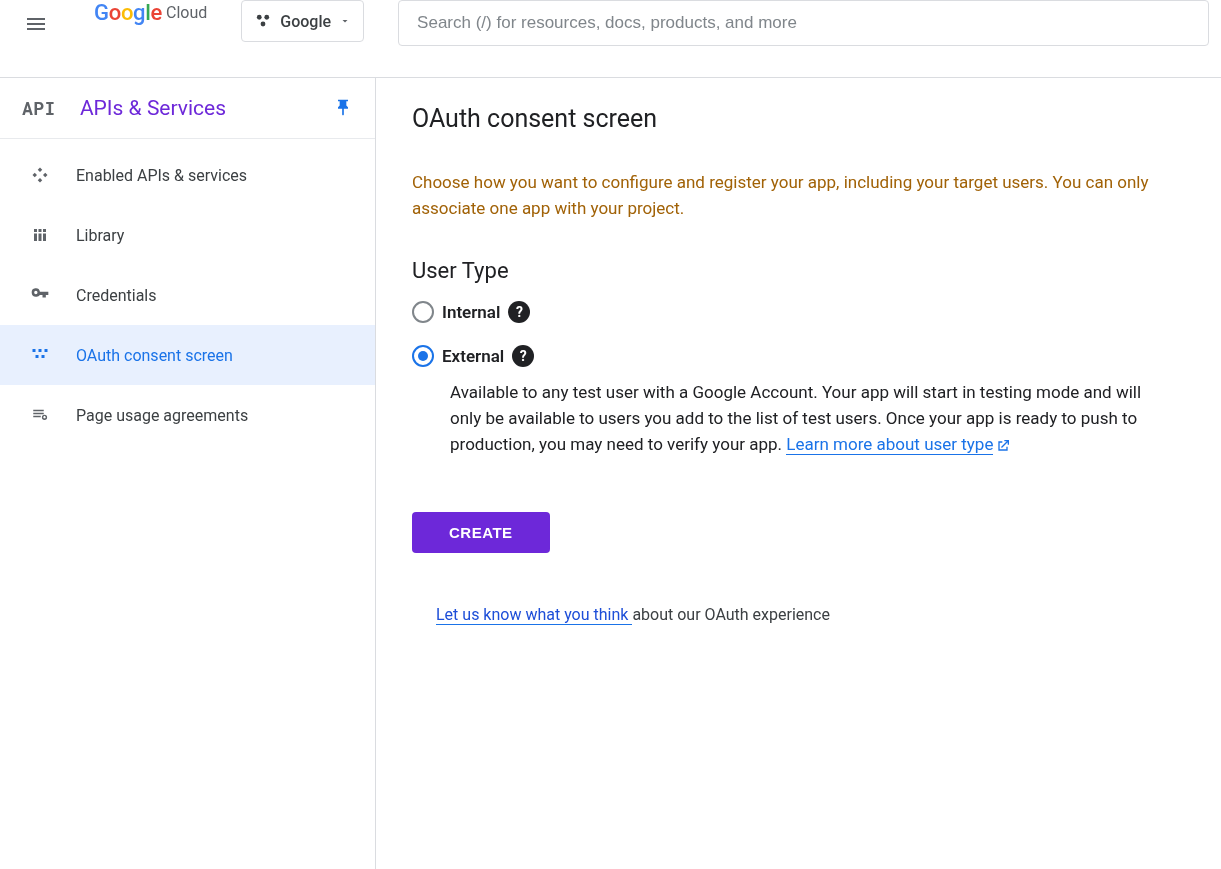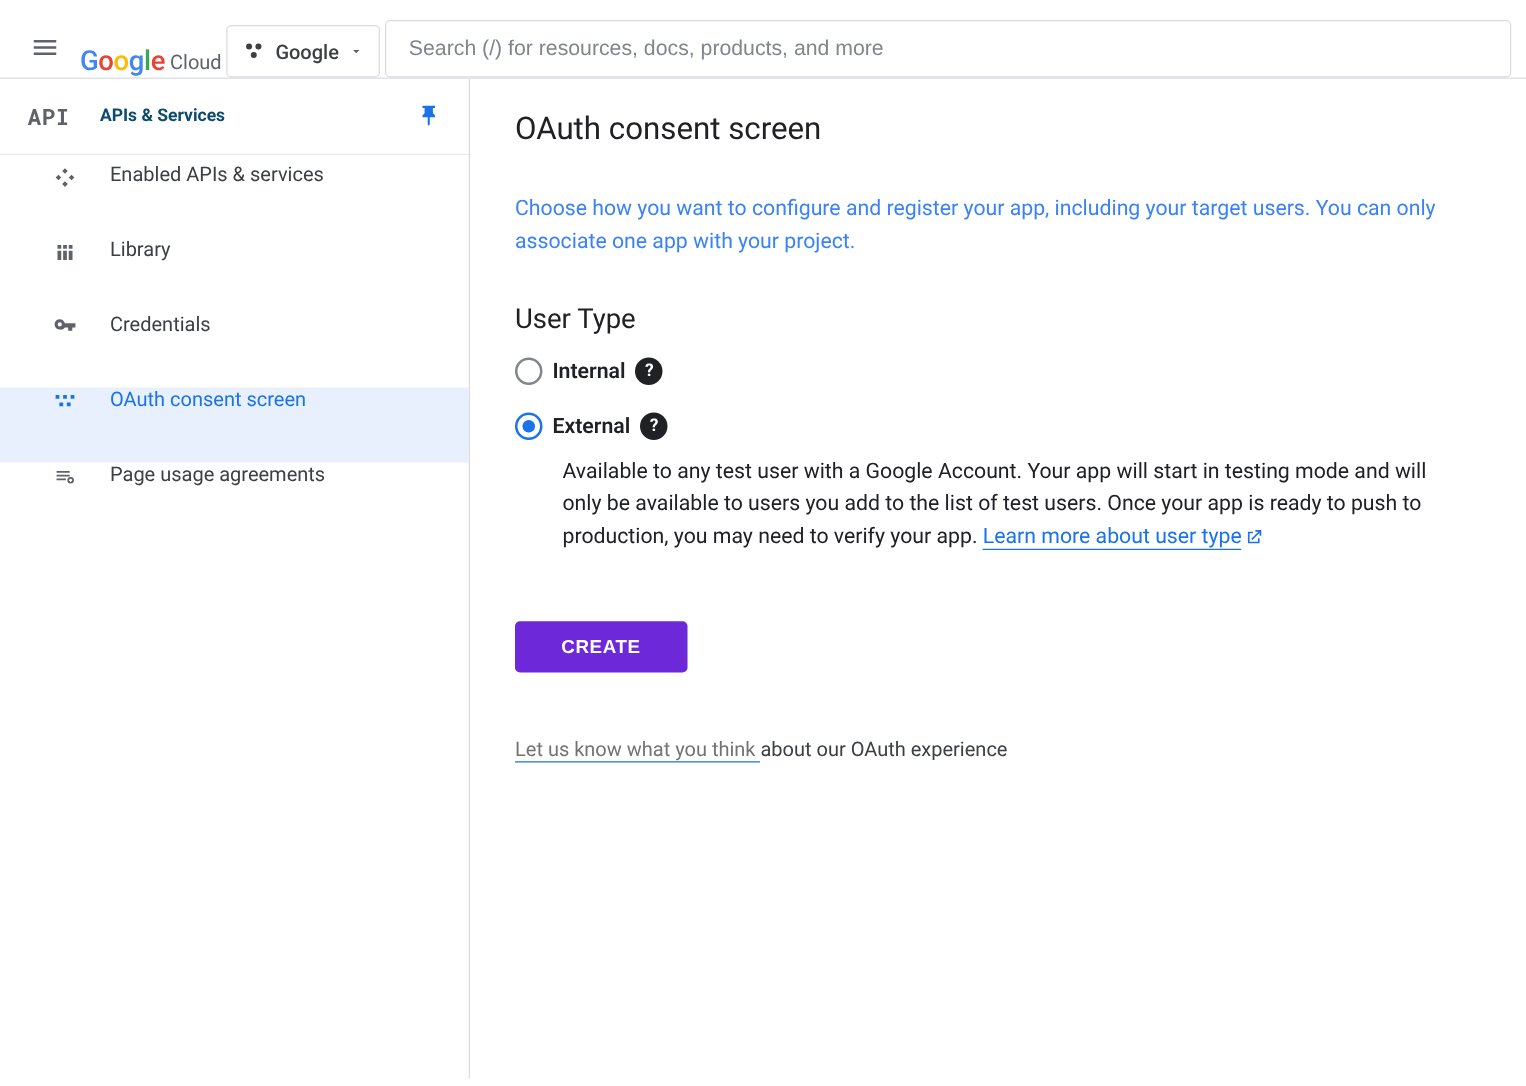--- a/index.html
+++ b/index.html
@@ -1,19 +1,19 @@
 <!DOCTYPE html>
 <html><head>
   <meta charset="utf-8">
   <style>
     * { margin: 0; padding: 0; box-sizing: border-box; }
     body { font-family: 'Google Sans', Roboto, Arial, sans-serif; color: #202124; background: #fff; }
 
     
-    .header { display: flex; align-items: flex-end; height: 63px; border-bottom: 1px solid #dadce0; padding: 0 12px; gap: 4px; }
+    .header { display: flex; align-items: flex-start; height: 78px; border-bottom: 1px solid #dadce0; padding: 0 12px; gap: 34px; }
     .hamburger { width: 48px; height: 48px; display: flex; align-items: center; justify-content: center; border-radius: 50%; cursor: pointer; color: #5f6368; }
     .logo { display: flex; align-items: center; }
     .logo-text { font-size: 16px; font-weight: 400; color: #5f6368; margin-left: 4px; }
     .logo-google .g1 { color: #4285F4; }
     .logo-google .g2 { color: #EA4335; }
     .logo-google .g3 { color: #FBBC05; }
     .logo-google .g4 { color: #4285F4; }
     .logo-google .g5 { color: #34A853; }
     .logo-google .g6 { color: #EA4335; }
     .logo-google { font-size: 22px; font-weight: 500; letter-spacing: -0.3px; }
@@ -24,52 +24,52 @@
 
     .search-bar { flex: 1; display: flex; align-items: center; border: 1px solid #dadce0; border-radius: 4px; height: 46px; padding: 0 18px; }
     .search-input { border: none; outline: none; font-size: 17px; flex: 1; color: #3c4043; background: transparent; }
     .search-input::placeholder { color: #80868b; }
 
     
     .body-row { display: flex; }
     .sidebar { width: 376px; border-right: 1px solid #dadce0; min-height: 800px; }
     .sidebar-header { display: flex; align-items: center; padding: 18px 22px; border-bottom: 1px solid #e8eaed; }
     .api-badge { font-family: 'Roboto Mono', monospace; font-weight: 700; color: #5f6368; font-size: 18px; letter-spacing: 0.5px; margin-right: 24px; }
-    .section-title { font-size: 14px; font-weight: 700; color: #0c4a6e; flex: 1; }
+    .section-title { font-size: 21px; font-weight: 400; color: #6d28d9; flex: 1; }
     .pin-icon { color: #1a73e8; }
 
     .nav-list { padding-top: 6px; }
-    .nav-item { display: flex; height: 60px; padding: 0 40px; cursor: pointer; color: #3c4043; gap: 24px; }
+    .nav-item { display: flex; align-items: center; height: 60px; padding: 0 28px; cursor: pointer; color: #3c4043; gap: 24px; }
     .nav-item.active { background: #e8f0fe; color: #1a73e8; }
     .nav-icon { width: 24px; height: 24px; display: flex; align-items: center; justify-content: center; color: #5f6368; }
     .nav-item.active .nav-icon { color: #1a73e8; }
     .nav-label { font-size: 16px; }
 
     
     .main { flex: 1; padding: 26px 36px; max-width: 810px; }
     .page-title { font-size: 25px; font-weight: 400; color: #202124; margin-bottom: 36px; }
-    .intro-text { font-size: 17px; line-height: 1.55; color: #3b82f6; margin-bottom: 36px; }
+    .intro-text { font-size: 17px; line-height: 1.55; color: #a16207; margin-bottom: 36px; }
     .subheading { font-size: 22px; font-weight: 400; margin-bottom: 18px; }
 
     .radio-group { }
     .radio-option { margin-bottom: 22px; }
     .radio-row { display: flex; align-items: center; gap: 8px; }
     .radio-circle { width: 22px; height: 22px; border: 2px solid #80868b; border-radius: 50%; display: flex; align-items: center; justify-content: center; cursor: pointer; }
     .radio-circle.selected { border-color: #1a73e8; }
     .radio-dot { width: 10px; height: 10px; border-radius: 50%; background: #1a73e8; }
     .radio-label { font-size: 17px; font-weight: 600; color: #202124; }
     .help-circle { width: 22px; height: 22px; border-radius: 50%; background: #202124; color: #fff; display: flex; align-items: center; justify-content: center; font-size: 14px; font-weight: 700; cursor: pointer; }
     .radio-desc { margin-left: 38px; margin-top: 12px; font-size: 17px; line-height: 1.55; color: #202124; }
     .link { color: #1a73e8; text-decoration: none; border-bottom: 1px solid #1a73e8; cursor: pointer; }
     .ext-icon { color: #1a73e8; display: inline-flex; vertical-align: middle; margin-left: 2px; }
 
     .create-btn { margin-top: 32px; background: #6d28d9; color: #fff; border: none; border-radius: 4px; padding: 12px 37px; font-size: 15px; font-weight: 600; letter-spacing: 0.5px; cursor: pointer; }
 
     .feedback-row { margin-top: 52px; font-size: 16px; color: #3c4043; }
-    .feedback-link { color: #737373; border-bottom: 1px solid #1a73e8; cursor: pointer; }
+    .feedback-link { color: #1d4ed8; border-bottom: 1px solid #1a73e8; cursor: pointer; margin-left: 24px; }
   </style>
 </head>
 <body>
 
 <div class="header">
   <div class="hamburger">
     <svg width="24" height="24" viewBox="0 0 24 24">
         <path fill="#5f6368" d="M3 18h18v-2H3v2zm0-5h18v-2H3v2zm0-7v2h18V6H3z"></path>
       </svg>
   </div>

